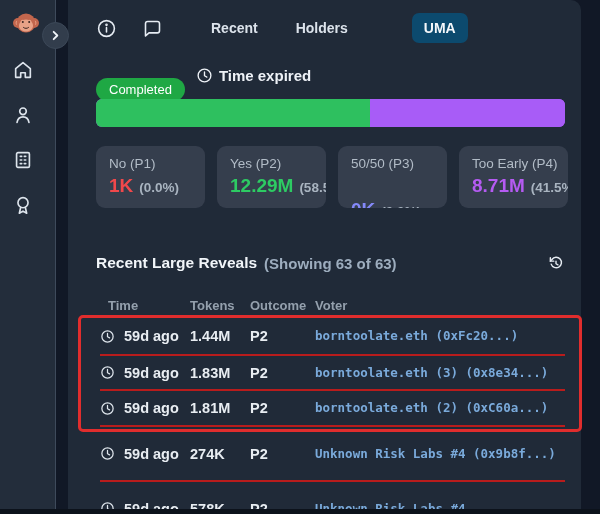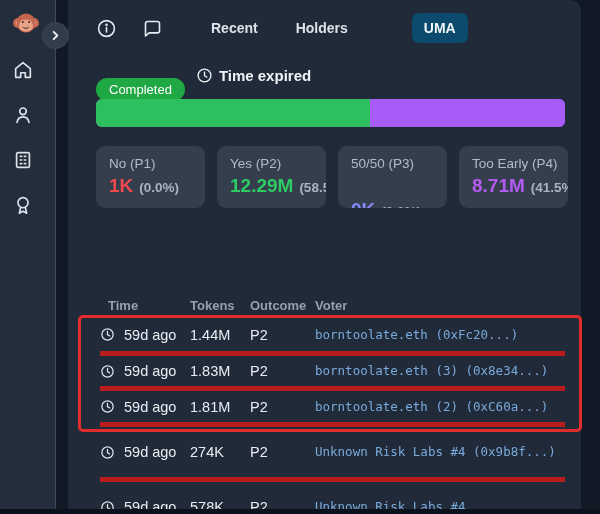--- a/index.html
+++ b/index.html
@@ -81,21 +81,21 @@
   .reveals-head { position:absolute; left:28px; top:254px; width:469px; display:flex; align-items:center; }
   .reveals-title { font-size:15.5px; font-weight:700; color:#f1f5f9; }
   .reveals-sub { font-size:15px; font-weight:600; color:#9dadbe; margin-left:7px; }
   .history-icon { margin-left:auto; width:18px; height:18px; color:#e6ecf3; cursor:pointer; }
 
   
   .table { position:absolute; left:32px; top:292px; width:465px; }
   .thead, .trow { display:grid; grid-template-columns:90px 60px 65px 1fr; align-items:center; }
   .thead { height:26px; font-size:13px; font-weight:700; color:#94a0ad; }
   .thead .th-time { padding-left:8px; }
-  .trow { border-bottom:5px solid #b91c1c; font-size:14.5px; color:#e8edf2; }
+  .trow { border-bottom:2px solid #b91c1c; font-size:14.5px; color:#e8edf2;font-weight:bold; }
   .trow .cell-time { display:flex; align-items:center; gap:9px; }
   .row-clock { width:15px; height:15px; color:#dfe6ed; flex:none; }
   .cell-voter {
     font-family:"DejaVu Sans Mono", monospace; font-size:12.5px; line-height:18px;
     color:#7aaadb; max-width:242px; overflow-wrap:break-word; cursor:pointer;
   }
   .h38 { height:38px; } .h35 { height:35px; } .h36 { height:36px; } .h55 { height:55px; }
 
   
   .highlight-box {
@@ -221,20 +221,31 @@
     </div>
     <div class="card">
       <div class="card-label">Too Early (P4)</div>
       <div class="card-valrow">
         <span class="card-value" style="color: rgb(181, 91, 242);">8.71M</span>
         <span class="card-pct">(41.5%)</span>
       </div>
     </div>
   </div>
 
+  <div class="reveals-head">
+    <span class="reveals-title">Recent Large Reveals</span>
+    <span class="reveals-sub">(Showing 63 of 63)</span>
+    <span class="history-icon">
+      <svg viewBox="0 0 24 24" fill="none" stroke="currentColor" stroke-width="1.9" stroke-linecap="round" stroke-linejoin="round">
+        <path d="M4.5 5v4.5H9"></path>
+        <path d="M5.6 13.5a7 7 0 1 0 1-6.2L4.5 9.5"></path>
+        <path d="M12 9.5V13l2.6 1.5"></path>
+      </svg>
+    </span>
+  </div>
 
   <div class="table">
     <div class="thead">
       <span class="th-time">Time</span>
       <span>Tokens</span>
       <span>Outcome</span>
       <span>Voter</span>
     </div>
 
     <div class="trow h38">

